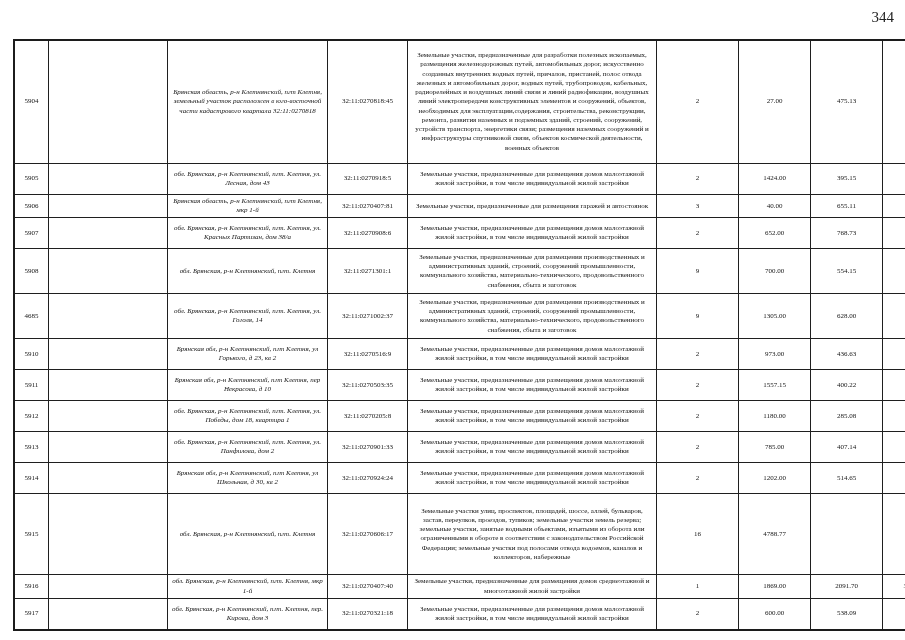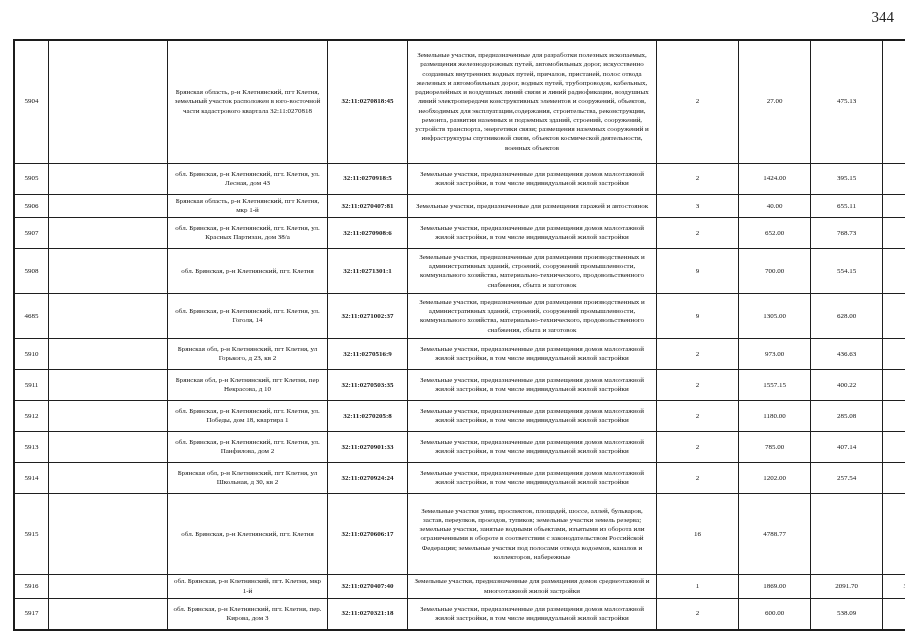--- a/index.html
+++ b/index.html
@@ -39,22 +39,22 @@
     font-size: 7px;
     line-height: 1.32;
     text-align: center;
     vertical-align: middle;
     padding: 2px 3px;
     word-wrap: break-word;
     color: #151515;
   }
   td.c-id     { width: 27px;  }
   td.c-empty  { width: 112px; }
-  td.c-loc    { width: 153px; }
-  td.c-cad    { width: 73px; font-weight: bold;  }
+  td.c-loc    { width: 153px; font-style: italic; }
+  td.c-cad    { width: 73px;  }
   td.c-desc   { width: 242px; margin-left: 40px; }
   td.c-cnt    { width: 75px;  }
   td.c-num1   { width: 65px;  }
   td.c-num2   { width: 65px;  }
   td.c-num3   { width: 68px;  }
   tr.r-tall   td { height: 118px; }
   tr.r-big    td { height: 76px;  }
   tr.r-mid4   td { height: 40px;  }
   tr.r-std    td { height: 26px;  }
   tr.r-sm     td { height: 16px;  }
@@ -188,21 +188,21 @@
   </tr>
 
   <tr class="r-std">
     <td class="c-id">5914</td>
     <td class="c-empty"></td>
     <td class="c-loc">Брянская обл, р-н Клетнянский, пгт Клетня, ул Школьная, д 30, кв 2</td>
     <td class="c-cad">32:11:0270924:24</td>
     <td class="c-desc">Земельные участки, предназначенные для размещения домов малоэтажной жилой застройки, в том числе индивидуальной жилой застройки</td>
     <td class="c-cnt">2</td>
     <td class="c-num1">1202.00</td>
-    <td class="c-num2">257.54</td>
+    <td class="c-num2">514.65</td>
     <td class="c-num3">449836.48</td>
   </tr>
 
   <tr class="r-big">
     <td class="c-id">5915</td>
     <td class="c-empty"></td>
     <td class="c-loc">обл. Брянская, р-н Клетнянский, пгт. Клетня</td>
     <td class="c-cad">32:11:0270606:17</td>
     <td class="c-desc">Земельные участки улиц, проспектов, площадей, шоссе, аллей, бульваров, застав, переулков, проездов, тупиков; земельные участки земель резерва; земельные участки, занятые водными объектами, изъятыми из оборота или ограниченными в обороте в соответствии с законодательством Российской Федерации; земельные участки под полосами отвода водоемов, каналов и коллекторов, набережные</td>
     <td class="c-cnt">16</td>

